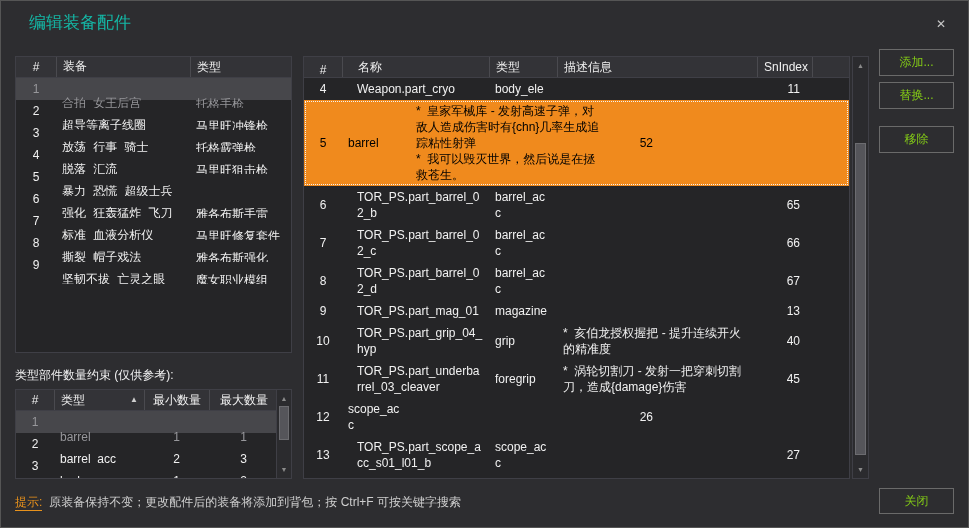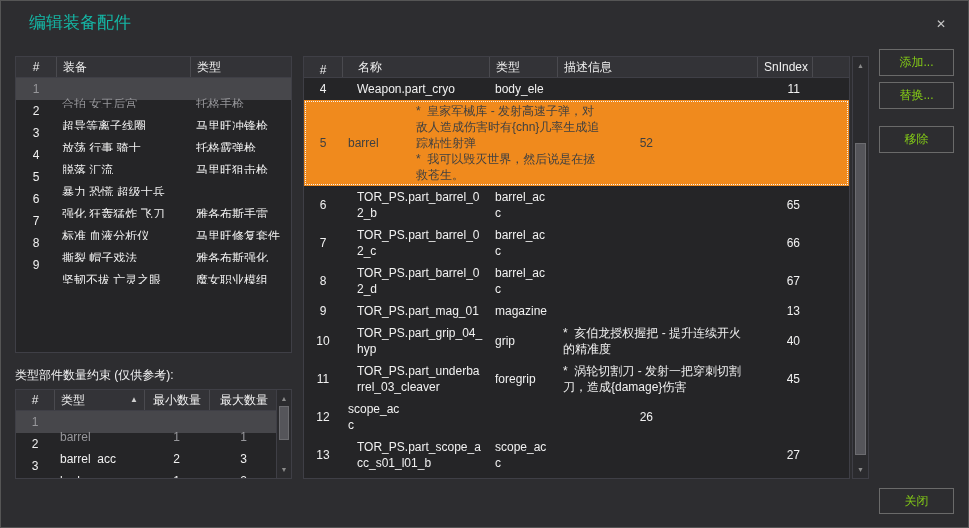--- a/index.html
+++ b/index.html
@@ -19,39 +19,39 @@
     border-bottom:1px solid #3f3f46;box-sizing:border-box;}
   .th{box-sizing:border-box;padding:0 6px;font-size:12px;white-space:nowrap;overflow:hidden;}
   .th + .th{border-left:1px solid #4a4a4f;}
 
   .tr{display:flex;height:22px;line-height:22px;font-size:12px;color:#f1f1f1;}
   .td{box-sizing:border-box;padding:15px 6px;white-space:nowrap;overflow:hidden;}
   .sel-dim{background:#47474b;}
   .sel-dim .td{color:#97979b;}
 
   .eq-num{width:40px;text-align:center;padding:0 2px;}
-  .eq-name{width:134px;}
+  .eq-name{width:134px;font-family:Liberation Mono, monospace;}
   .eq-type{flex:1;}
 
   .ct-num{width:38px;text-align:center;padding:0 2px;}
   .ct-type{width:90px;}
   .ct-min{width:65px;text-align:center;}
   .ct-max{width:69px;text-align:center;}
   .sort-icon{float:right;font-size:8px;color:#cfcfcf;line-height:20px;}
 
   .ptr{display:flex;align-items:center;min-height:22px;font-size:12px;color:#f1f1f1;}
   .ptd{box-sizing:border-box;padding:3px 6px;line-height:16px;}
   .pt-num{width:38px;text-align:center;padding:3px 2px;}
   .pt-name{width:147px;word-break:break-all;padding-left:15px;}
   .pt-type{width:68px;word-break:break-all;}
   .pt-desc{width:200px;white-space:pre-wrap;word-break:break-word;}
   .pt-sn{width:55px;text-align:right;padding-right:12px;}
   .pt-fill{flex:1;}
   .sel-orange{background:#f08a1d;}
-  .sel-orange .ptd{color:#404040;}
+  .sel-orange .ptd{color:#000000;}
   .sel-orange{outline:1px dotted #f2f2f2;outline-offset:-2px;}
 
   .vscroll{position:absolute;box-sizing:border-box;background:#2b2b2e;border-left:1px solid #3f3f46;}
   #pt-scroll{left:851px;top:55px;width:17px;height:423px;border:1px solid #3f3f46;}
   #ct-scroll{position:absolute;right:0;top:0;bottom:0;width:14px;background:#2b2b2e;border-left:1px solid #3f3f46;}
   .vs-arrow{position:absolute;left:0;width:100%;height:13px;color:#8a8a8a;font-size:7px;
     text-align:center;line-height:13px;}
   .vs-up{top:2px;} .vs-down{bottom:2px;}
   .vs-thumb{position:absolute;left:2px;right:2px;background:#55555a;border:1px solid #6c6c70;box-sizing:border-box;}
   #pt-thumb{top:86px;height:312px;}
@@ -264,15 +264,18 @@
   <div class="vscroll" id="pt-scroll">
     <div class="vs-arrow vs-up">▲</div>
     <div class="vs-thumb" id="pt-thumb"></div>
     <div class="vs-arrow vs-down">▼</div>
   </div>
 
   <div class="side-btn" id="btn-add">添加...</div>
   <div class="side-btn" id="btn-replace">替换...</div>
   <div class="side-btn" id="btn-remove">移除</div>
 
+  <div class="hint">
+    <span class="hint-label">提示:</span><span>原装备保持不变；更改配件后的装备将添加到背包；按 Ctrl+F 可按关键字搜索</span>
+  </div>
   <div class="side-btn" id="btn-close">关闭</div>
 
 </div>
 
 </body></html>

